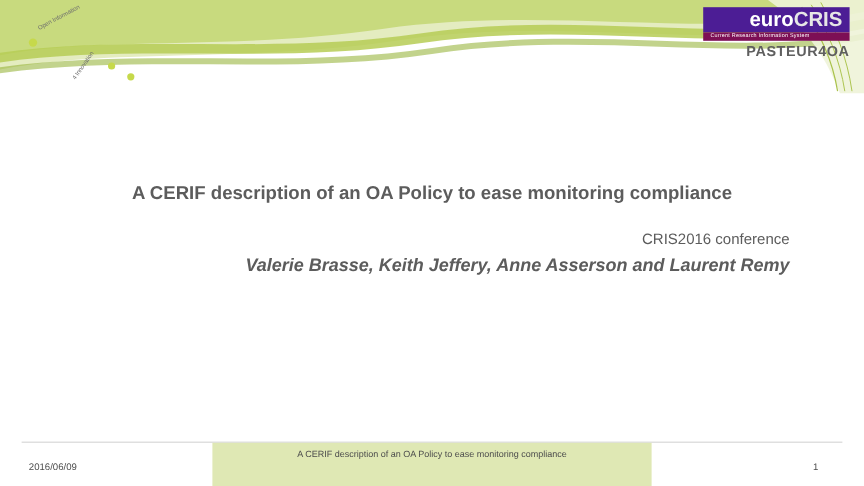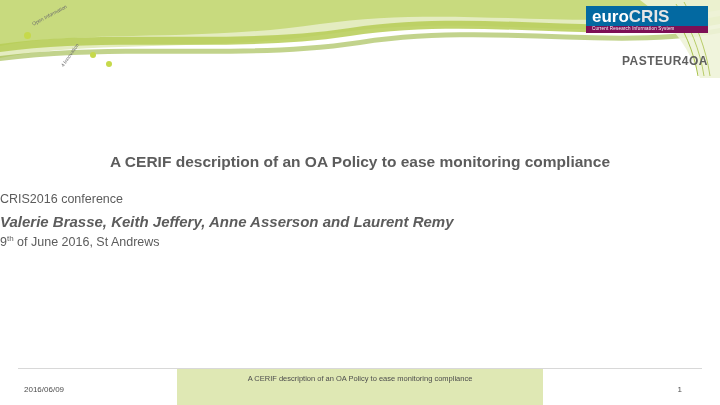--- a/index.html
+++ b/index.html
@@ -81,23 +81,23 @@
   .isri-ball.b2 { left: 74px; top: 44px; width: 6px; height: 6px; }
   .isri-ball.b3 { left: 90px; top: 53px; width: 6px; height: 6px; }
 
   .eurocris-logo {
     position: absolute;
     right: 12px;
     top: 6px;
     width: 122px;
   }
   .eurocris-box {
-    background: #0369a1;
+    background: #4c1d95;
     padding: 2px 6px 1px 6px;
-    text-align: left;
+    text-align: right;
     line-height: 1;
   }
   .euro-text {
     font-family: "Liberation Sans", sans-serif;
     font-size: 17px;
     font-weight: bold;
     color: #ffffff;
   }
   .cris-text {
     font-family: "Liberation Sans", sans-serif;
@@ -106,21 +106,21 @@
     color: #e6e6e6;
   }
   .eurocris-sub {
     background: #7d0f55;
     color: #ffffff;
     font-size: 4.5px;
     padding: 0 6px 2px 6px;
     letter-spacing: 0.2px;
   }
   .pasteur-text {
-    margin-top: 21px;
+    margin-top: 2px;
     text-align: right;
     font-family: "Liberation Sans", sans-serif;
     font-weight: bold;
     font-size: 12px;
     color: #5f5f5f;
     letter-spacing: 0.5px;
   }
 
   
   .title-block {
@@ -137,23 +137,23 @@
     color: #5c5c5c;
     text-align: center;
     line-height: 1.25;
     margin: 0;
   }
   .subtitle-block {
     position: absolute;
     left: 0;
     top: 192px;
     width: 720px;
-    padding-right: 86px;
+    padding-right: 62px;
     box-sizing: border-box;
-    text-align: left;
+    text-align: right;
   }
   .conference {
     font-size: 12.5px;
     color: #5c5c5c;
     margin: 0 0 7px 0;
   }
   .authors {
     font-size: 15px;
     font-style: italic;
     font-weight: bold;
@@ -246,21 +246,20 @@
     <div class="pasteur-text">PASTEUR4OA</div>
   </div>
 
   <div class="title-block">
     <h1 class="main-title">A CERIF description of an OA Policy to ease monitoring compliance</h1>
   </div>
 
   <div class="subtitle-block">
     <p class="conference">CRIS2016 conference</p>
     <p class="authors">Valerie Brasse, Keith Jeffery, Anne Asserson and Laurent Remy</p>
-    <p class="date-place"><span>9</span><sup>th</sup><span> of June 2016, St Andrews</span></p>
   </div>
 
   <div class="footer-rule"></div>
   <div class="footer-band"></div>
   <div class="footer-date">2016/06/09</div>
   <div class="footer-center">A CERIF description of an OA Policy to ease monitoring compliance</div>
   <div class="footer-page">1</div>
 
 </div>
 

